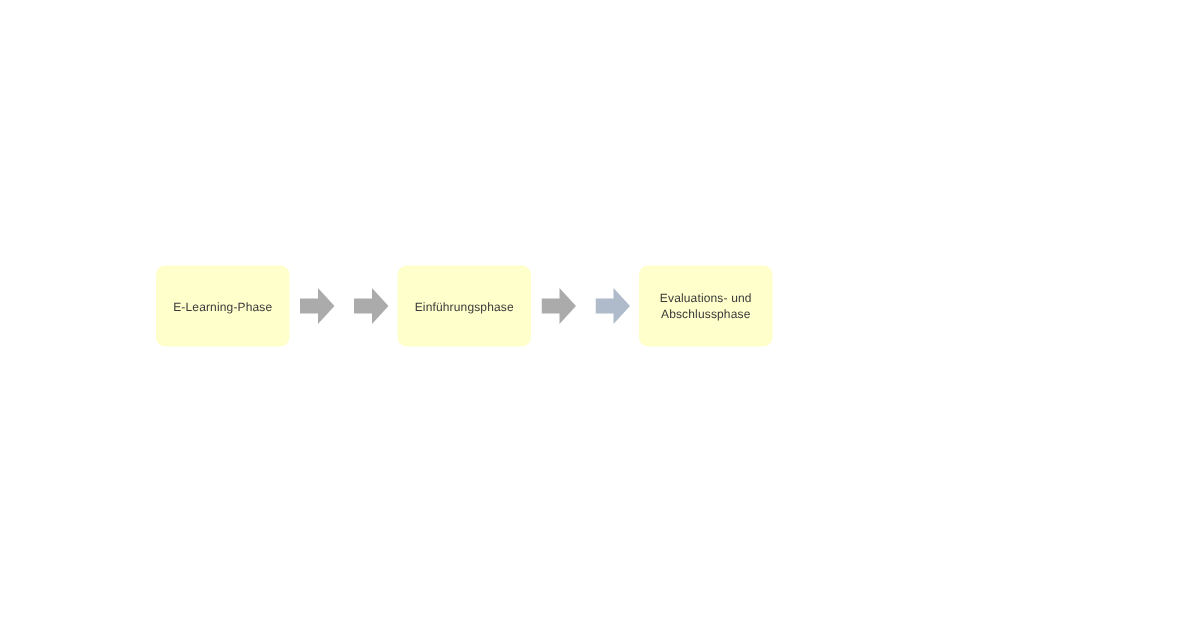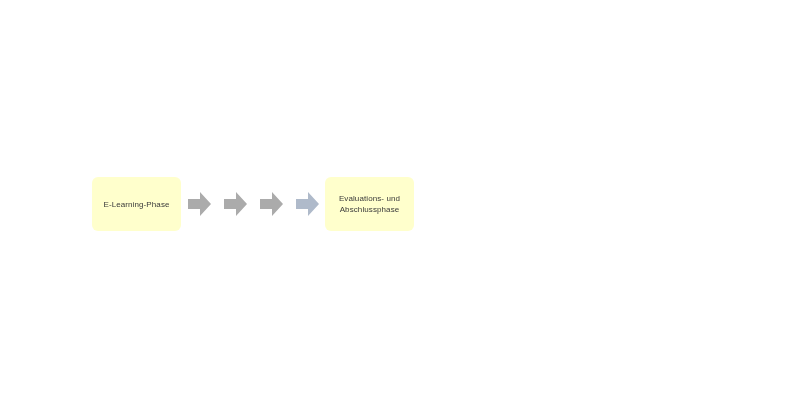--- a/index.html
+++ b/index.html
@@ -14,21 +14,21 @@
     overflow: hidden;
   }
   #diagram-canvas {
     position: relative;
     width: 800px;
     height: 412px;
     background: #ffffff;
   }
   .flow-row {
     position: absolute;
-    left: 92px;
+    left: 104px;
     top: 177px;
     height: 54px;
     display: flex;
     flex-direction: row;
     align-items: center;
   }
   .phase-box {
     width: 89px;
     height: 54px;
     box-sizing: border-box;
@@ -79,20 +79,23 @@
       </svg>
     </div>
 
 
     <div class="arrow-connector">
       <svg viewBox="0 0 23 24">
         <polygon points="0,7 12,7 12,0 23,12 12,24 12,17 0,17" fill="#ababab"></polygon>
       </svg>
     </div>
 
+    <div class="phase-box">
+      <span class="phase-label">Einführungsphase</span>
+    </div>
 
     <div class="arrow-connector">
       <svg viewBox="0 0 23 24">
         <polygon points="0,7 12,7 12,0 23,12 12,24 12,17 0,17" fill="#ababab"></polygon>
       </svg>
     </div>
 
 
     <div class="arrow-connector">
       <svg viewBox="0 0 23 24">

